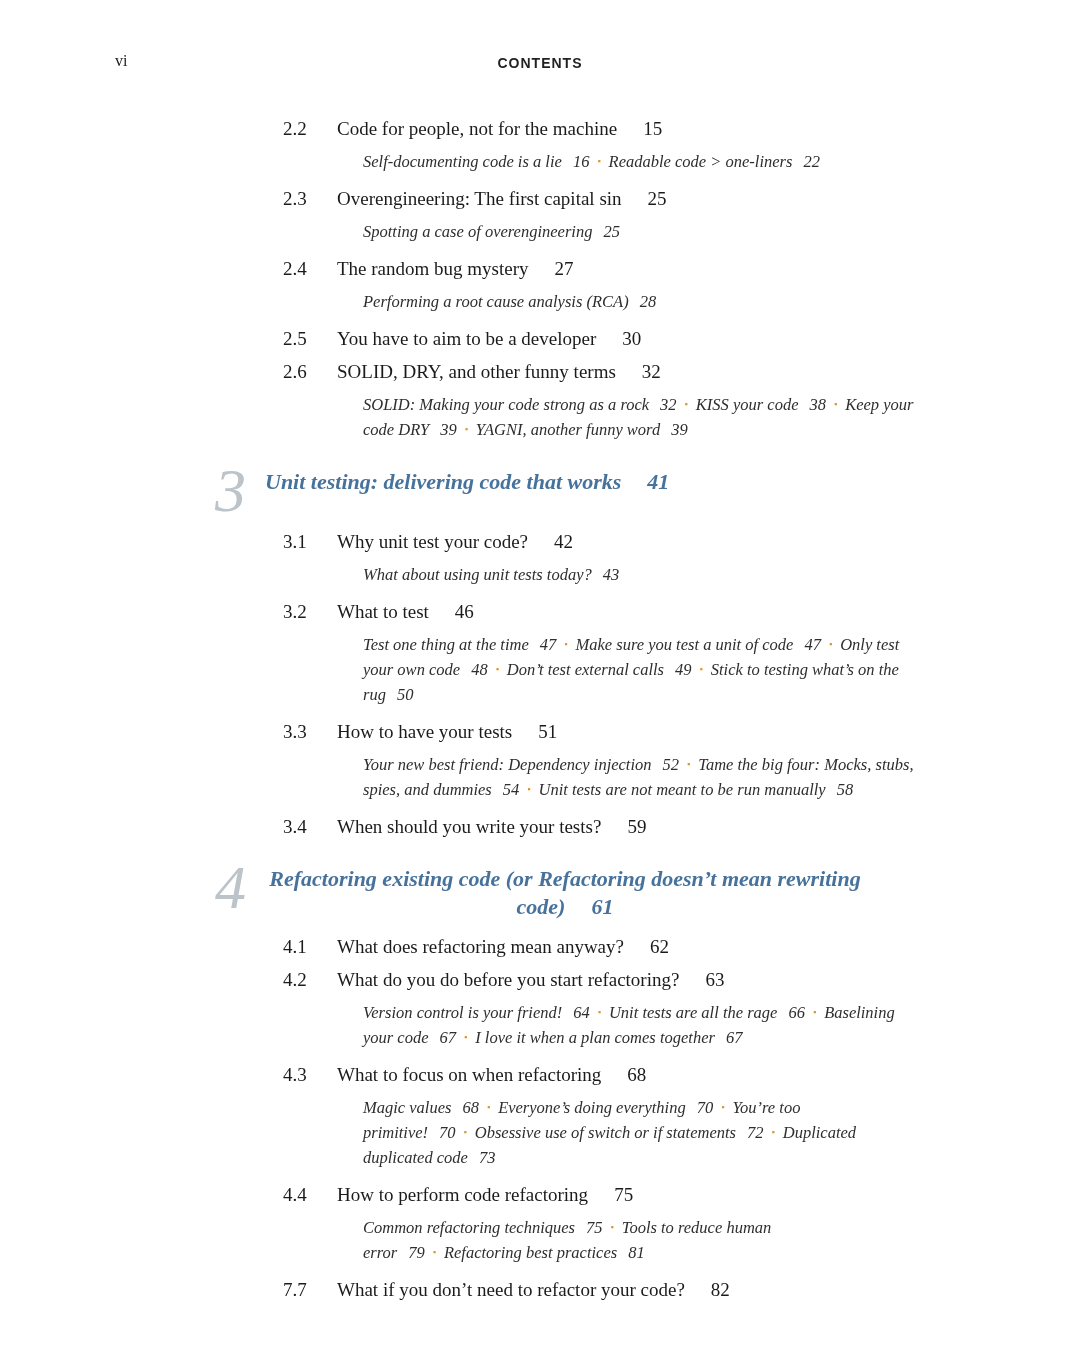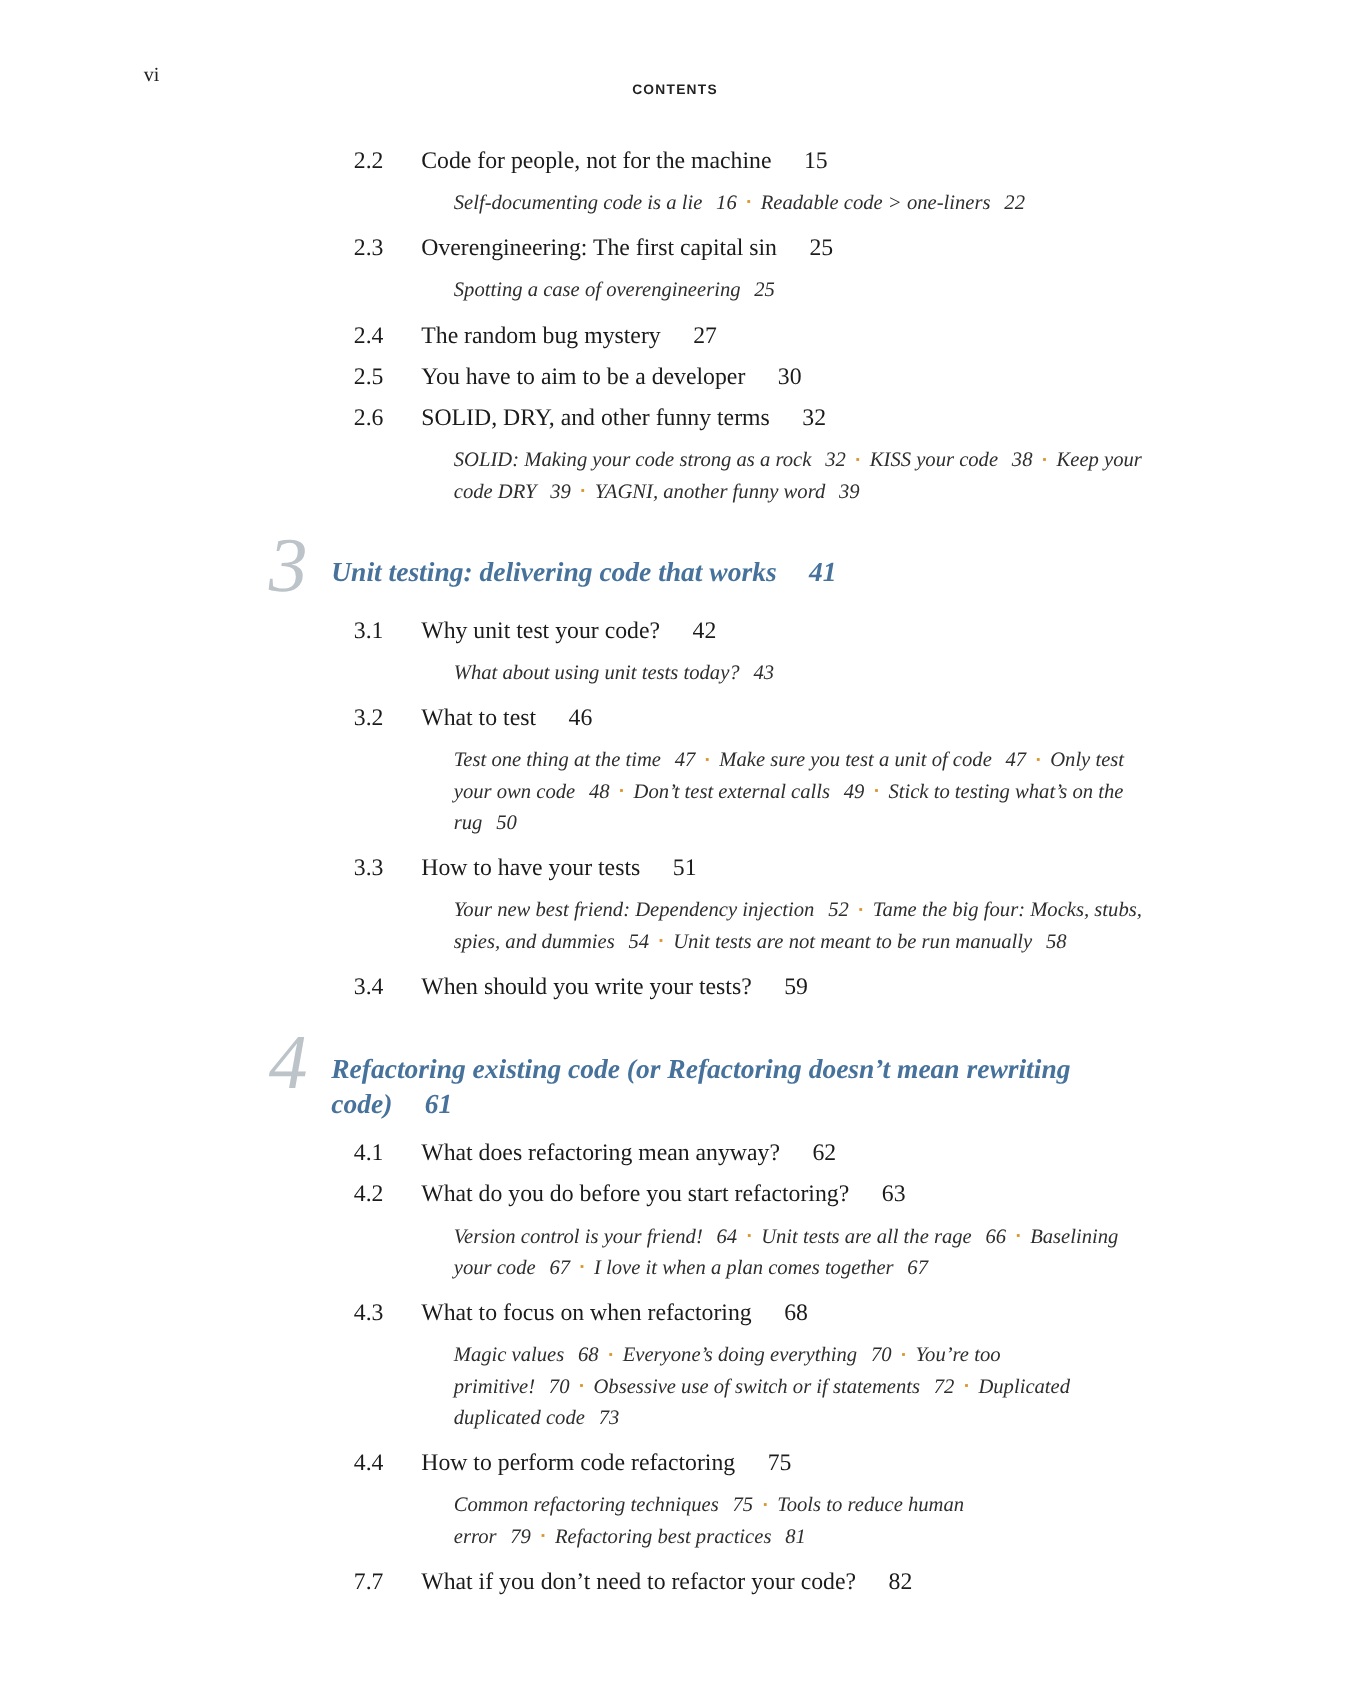--- a/index.html
+++ b/index.html
@@ -9,23 +9,23 @@
   }
   .page{position:relative;width:948px;height:1354px;}
   .running-head{
     position:absolute;top:50px;left:0;width:1080px;height:24px;
   }
   .folio{
     position:absolute;left:115px;top:2px;font-size:16px;color:#222;
     font-family:"Liberation Serif", serif;
   }
   .head-label{
-    position:absolute;left:0;right:0;top:16px;text-align:center;
+    position:absolute;left:0;right:0;top:5px;text-align:center;
     font-family:"Liberation Sans", sans-serif;font-weight:bold;
-    font-size:11px;letter-spacing:1px;color:#222;
+    font-size:14px;letter-spacing:1px;color:#222;
   }
   .toc{
     position:absolute;top:117px;left:283px;width:700px;
   }
   
   .section{margin:0 0 9px 0;font-size:19px;line-height:24px;}
   .sec-num{display:inline-block;width:54px;}
   .sec-title{}
   .sec-page{margin-left:26px;}
   
@@ -43,38 +43,39 @@
     display:flex;align-items:flex-start;
     margin:20px 0 14px -68px;
   }
   .ch-num{
     flex:0 0 auto;width:50px;text-align:left;
     font-style:italic;font-size:62px;line-height:52px;color:#bcc3c9;
     font-family:"Liberation Serif", serif;margin-top:2px;
   }
   .ch-title{
     max-width:600px;font-weight:bold;font-style:italic;
-    font-size:22px;line-height:28px;color:#46729b;margin-top:19px;
+    font-size:22px;line-height:28px;color:#46729b;margin-top:6px;text-align:center;
   }
   .ch-page{margin-left:26px;}
 </style>
 </head>
 <body>
 
 <div class="page">
   <div class="running-head">
     <span class="folio">vi</span>
     <span class="head-label">CONTENTS</span>
   </div>
   <div class="toc">
       <div class="section"><span class="sec-num">2.2</span><span class="sec-title">Code for people, not for the machine</span><span class="sec-page">15</span></div>
       <div class="subs"><span class="sub-text">Self-documenting code is a lie</span><span class="sub-page">16</span><span class="sep">▪</span><span class="sub-text">Readable code &gt; one-liners</span><span class="sub-page">22</span></div>
       <div class="section"><span class="sec-num">2.3</span><span class="sec-title">Overengineering: The first capital sin</span><span class="sec-page">25</span></div>
       <div class="subs"><span class="sub-text">Spotting a case of overengineering</span><span class="sub-page">25</span></div>
       <div class="section"><span class="sec-num">2.4</span><span class="sec-title">The random bug mystery</span><span class="sec-page">27</span></div>
+      <div class="subs"><span class="sub-text">Performing a root cause analysis (RCA)</span><span class="sub-page">28</span></div>
       <div class="section"><span class="sec-num">2.5</span><span class="sec-title">You have to aim to be a developer</span><span class="sec-page">30</span></div>
       <div class="section"><span class="sec-num">2.6</span><span class="sec-title">SOLID, DRY, and other funny terms</span><span class="sec-page">32</span></div>
       <div class="subs"><span class="sub-text">SOLID: Making your code strong as a rock</span><span class="sub-page">32</span><span class="sep">▪</span><span class="sub-text">KISS your code</span><span class="sub-page">38</span><span class="sep">▪</span><span class="sub-text">Keep your code DRY</span><span class="sub-page">39</span><span class="sep">▪</span><span class="sub-text">YAGNI, another funny word</span><span class="sub-page">39</span></div>
       <div class="chapter">
         <span class="ch-num">3</span>
         <div class="ch-title"><span>Unit testing: delivering code that works</span><span class="ch-page">41</span></div>
       </div>
       <div class="section"><span class="sec-num">3.1</span><span class="sec-title">Why unit test your code?</span><span class="sec-page">42</span></div>
       <div class="subs"><span class="sub-text">What about using unit tests today?</span><span class="sub-page">43</span></div>
       <div class="section"><span class="sec-num">3.2</span><span class="sec-title">What to test</span><span class="sec-page">46</span></div>

